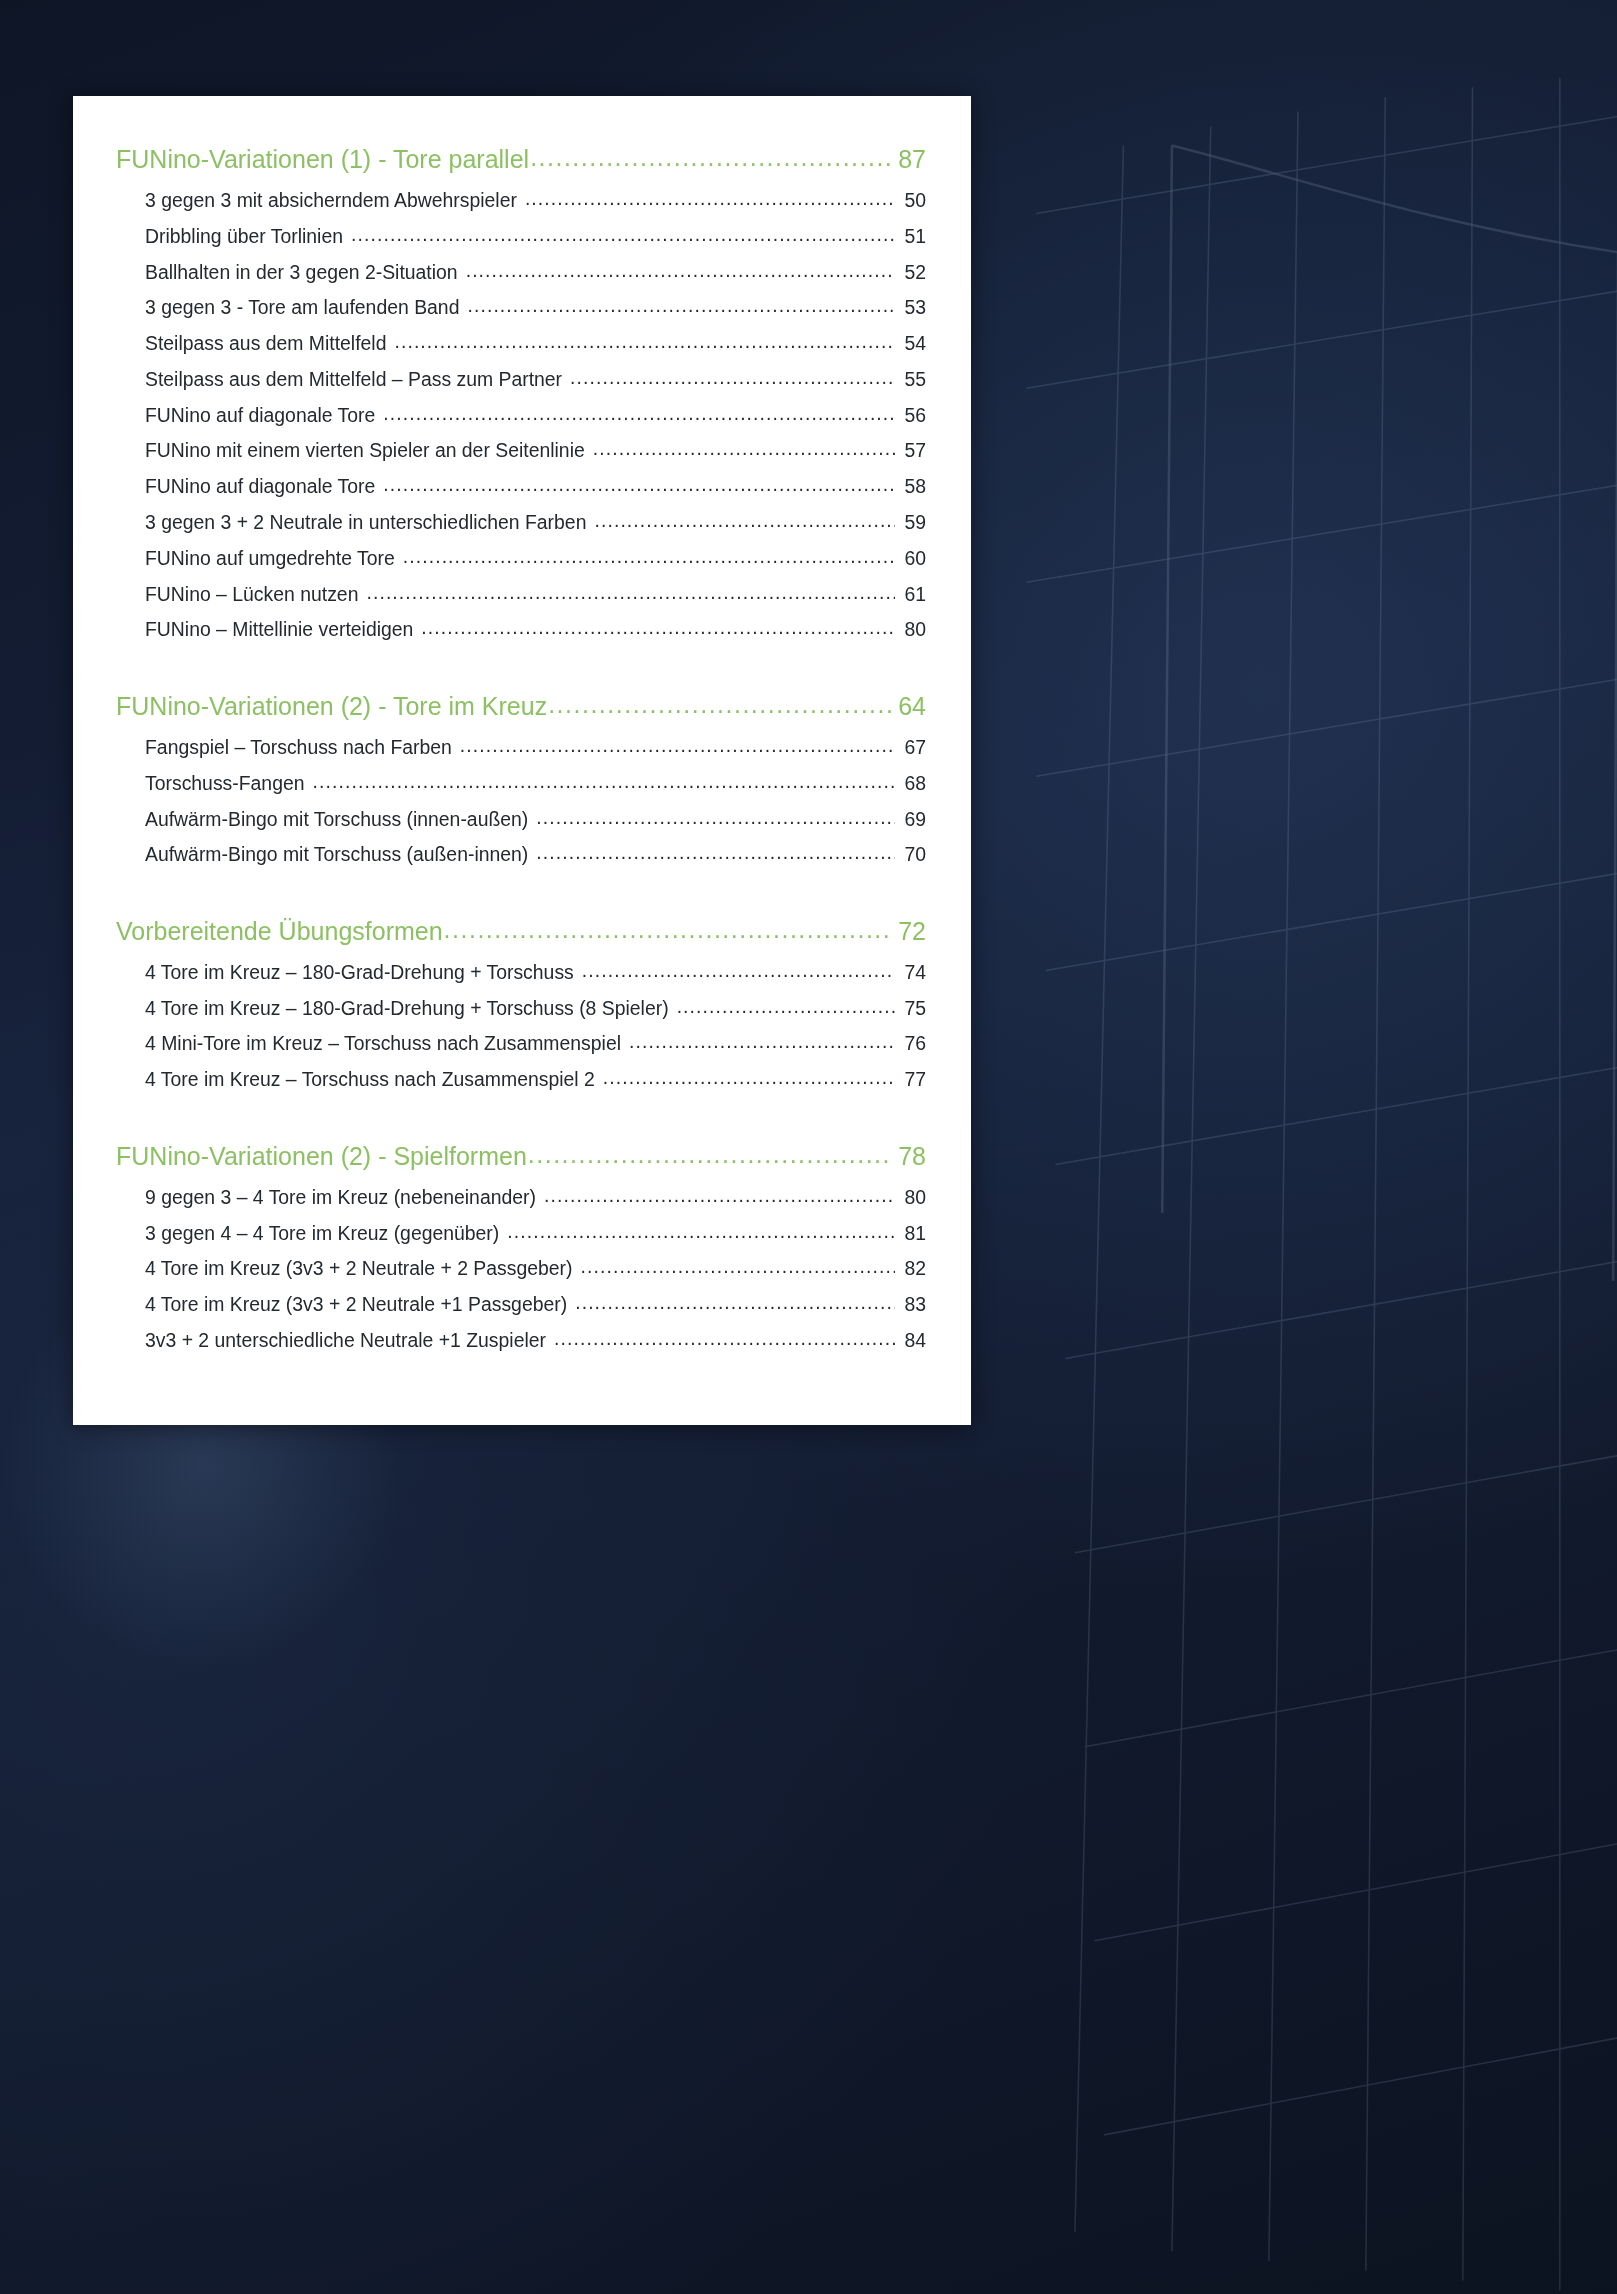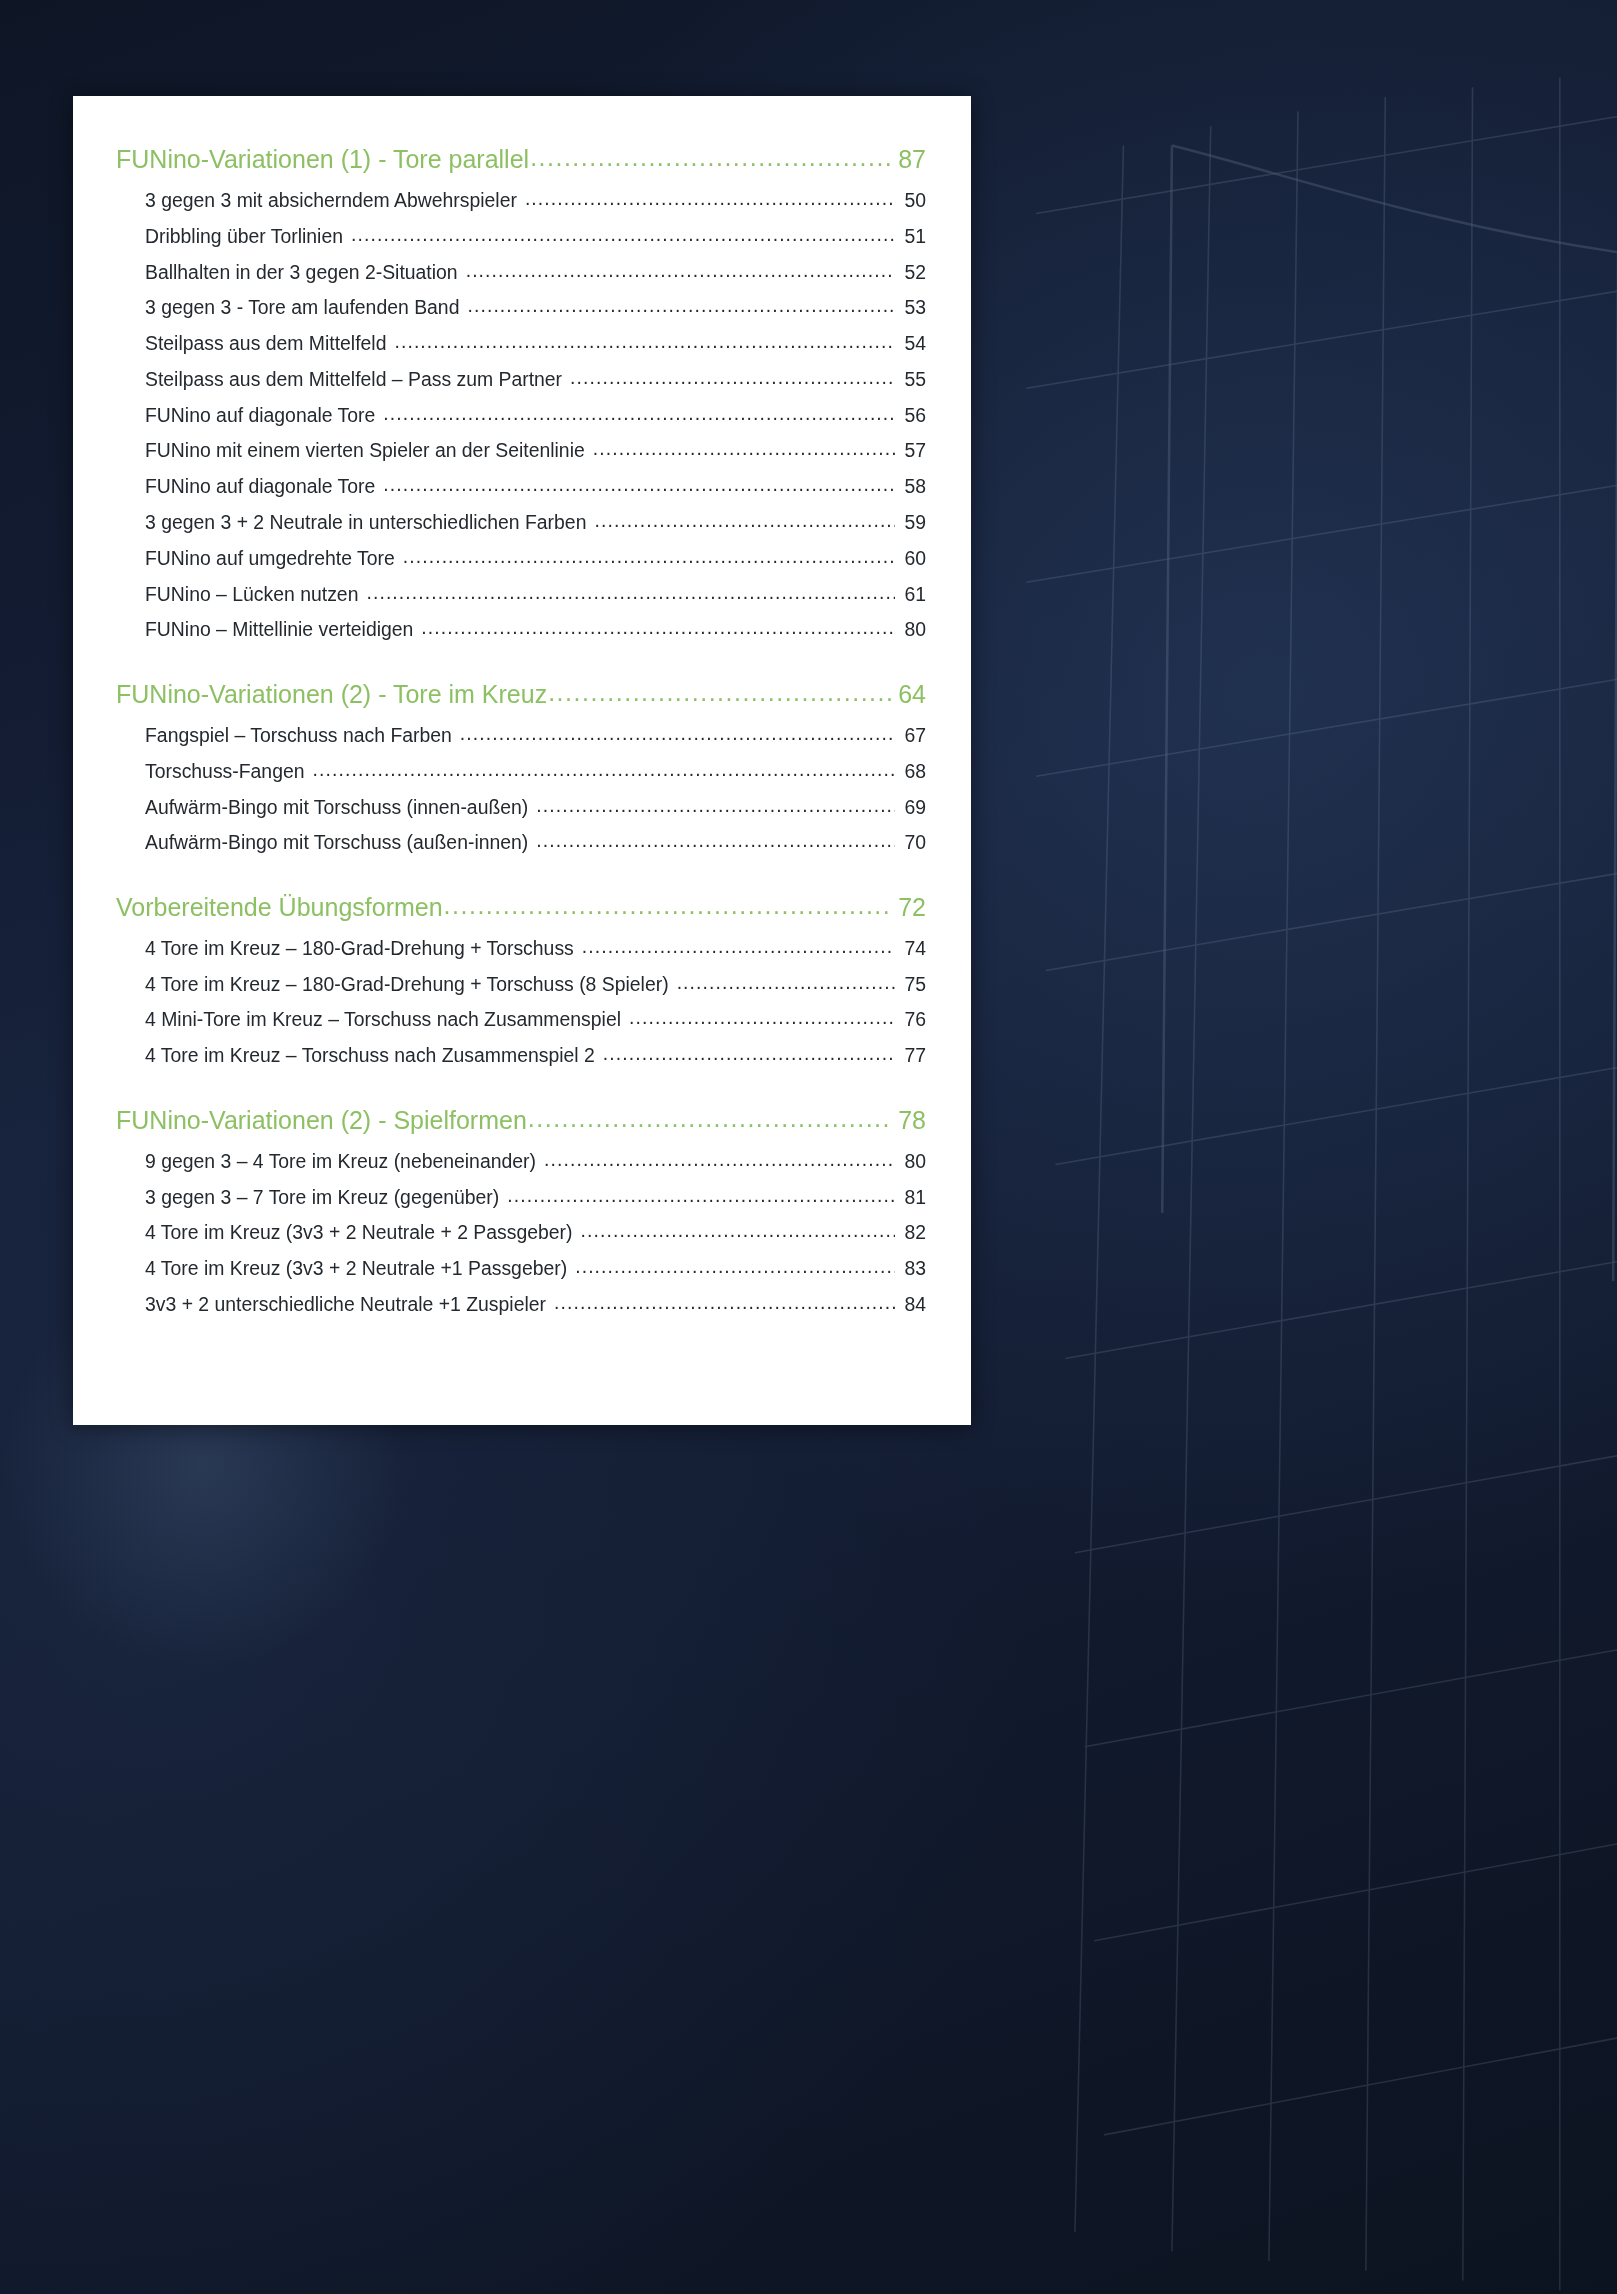--- a/index.html
+++ b/index.html
@@ -51,21 +51,21 @@
     background: #ffffff;
     box-shadow: 0 1.9px 21.3px rgba(0,0,0,0.45);
   }
   .sheet-inner {
     padding: 47px 45px 39px 43px;
     text-align: right;
   }
 
   
   .toc-section { margin-bottom: 0; }
-  .toc-section + .toc-section { margin-top: 30px; }
+  .toc-section + .toc-section { margin-top: 42px; }
 
   .toc-chapter {
     display: flex;
     align-items: baseline;
     color: #8cc063;
     font-size: 25px;
     line-height: 1.28;
     white-space: nowrap;
     margin-bottom: 7.8px;
   }
@@ -282,21 +282,21 @@
         <span class="title">FUNino-Variationen (2) - Spielformen</span>
         <span class="leader">................................................................................................................................................................................................</span>
         <span class="page">78</span>
       </div>
       <div class="toc-entry">
         <span class="title">9 gegen 3 – 4 Tore im Kreuz (nebeneinander)</span>
         <span class="leader">................................................................................................................................................................................................</span>
         <span class="page">80</span>
       </div>
       <div class="toc-entry">
-        <span class="title">3 gegen 3 – 7 Tore im Kreuz (gegenüber)</span>
+        <span class="title">3 gegen 4 – 4 Tore im Kreuz (gegenüber)</span>
         <span class="leader">................................................................................................................................................................................................</span>
         <span class="page">81</span>
       </div>
       <div class="toc-entry">
         <span class="title">4 Tore im Kreuz (3v3 + 2 Neutrale + 2 Passgeber)</span>
         <span class="leader">................................................................................................................................................................................................</span>
         <span class="page">82</span>
       </div>
       <div class="toc-entry">
         <span class="title">4 Tore im Kreuz (3v3 + 2 Neutrale +1 Passgeber)</span>

